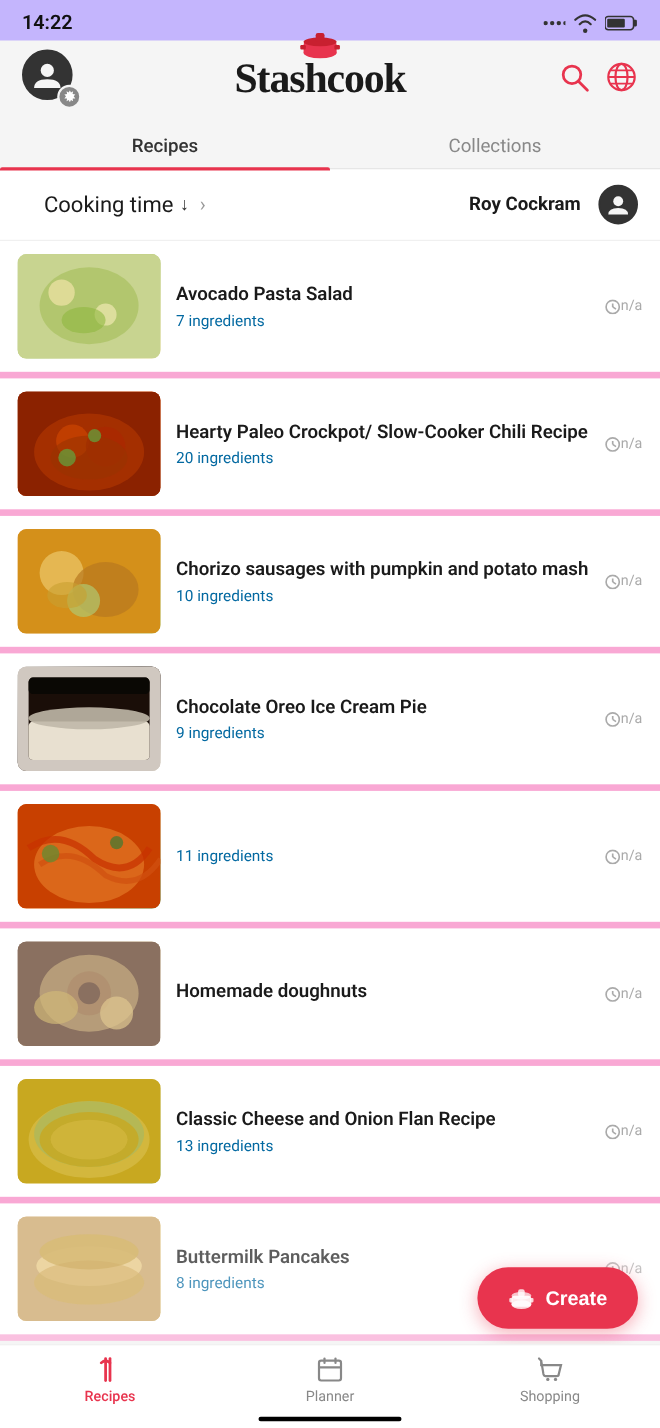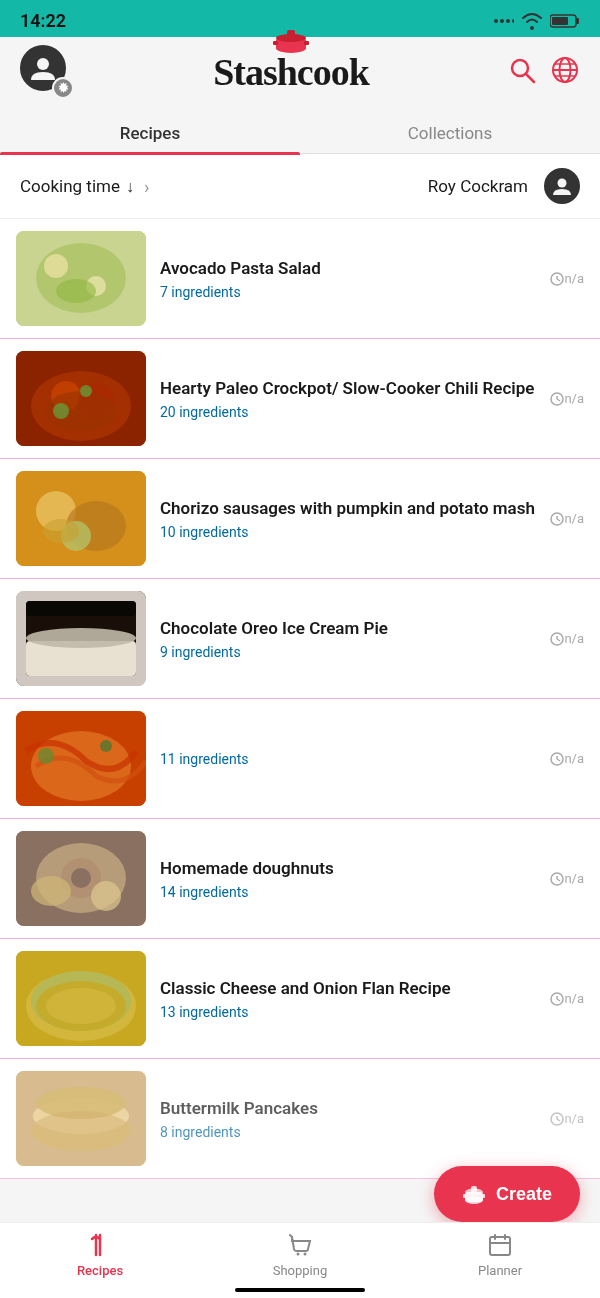--- a/index.html
+++ b/index.html
@@ -11,21 +11,21 @@
       font-family: -apple-system, BlinkMacSystemFont, 'Segoe UI', Roboto, sans-serif;
       overflow-x: hidden;
     }
 
     
     .status-bar {
       display: flex;
       justify-content: space-between;
       align-items: center;
       padding: 10px 20px 6px;
-      background: #14b8a6;
+      background: #c4b5fd;
     }
     .status-time {
       font-size: 18px;
       font-weight: 600;
       color: #111;
     }
     .status-icons {
       display: flex;
       align-items: center;
       gap: 6px;
@@ -120,37 +120,38 @@
     
     .filter-bar {
       display: flex;
       align-items: center;
       padding: 14px 20px;
       background: #fff;
       border-bottom: 1px solid #eee;
       gap: 6px;
     }
     .filter-label {
-      font-size: 17px;
+      font-size: 20px;
       color: #1a1a1a;
       font-weight: 400;
+      margin-left: 20px;
     }
     .filter-arrow {
       font-size: 16px;
       color: #333;
     }
     .filter-separator {
       font-size: 18px;
       color: #999;
       margin: 0 4px;
     }
     .filter-user {
       font-size: 17px;
       color: #1a1a1a;
-      font-weight: 400;
+      font-weight: 700;
       margin-left: auto;
       margin-right: 10px;
     }
     .filter-user-icon {
       width: 36px;
       height: 36px;
       border-radius: 50%;
       border: 2px solid #333;
       background: #333;
       display: flex;
@@ -159,21 +160,21 @@
     }
 
     
     .recipe-list {
       background: #fff;
     }
     .recipe-item {
       display: flex;
       align-items: center;
       padding: 12px 16px;
-      border-bottom: 1px solid #f9a8d4;
+      border-bottom: 6px solid #f9a8d4;
       gap: 14px;
     }
     .recipe-thumb {
       width: 130px;
       height: 95px;
       border-radius: 8px;
       flex-shrink: 0;
       overflow: hidden;
       background: #ccc;
     }
@@ -197,21 +198,21 @@
       align-items: center;
       gap: 0;
       font-size: 13px;
       color: #aaa;
       flex-shrink: 0;
     }
 
     
     .create-btn {
       position: fixed;
-      bottom: 76px;
+      bottom: 90px;
       right: 20px;
       background: #e8344e;
       color: #fff;
       border: none;
       border-radius: 30px;
       padding: 16px 28px;
       font-size: 18px;
       font-weight: 600;
       display: flex;
       align-items: center;
@@ -493,21 +494,20 @@
         <rect width="130" height="95" fill="#8a7060"></rect>
         <ellipse cx="65" cy="47" rx="45" ry="35" fill="#c0a880" opacity="0.8"></ellipse>
         <circle cx="65" cy="47" r="20" fill="#b09070" opacity="0.9"></circle>
         <circle cx="65" cy="47" r="10" fill="#8a7060" opacity="1"></circle>
         <circle cx="90" cy="65" r="15" fill="#e0c890" opacity="0.7"></circle>
         <ellipse cx="35" cy="60" rx="20" ry="15" fill="#d0b878" opacity="0.7"></ellipse>
       </svg>
     </div>
     <div class="recipe-info">
       <div class="recipe-title">Homemade doughnuts</div>
-      <div class="recipe-ingredients">14 ingredients</div>
     </div>
     <div class="recipe-time">
       <svg width="14" height="14" viewBox="0 0 14 14">
         <circle cx="7" cy="7" r="6" stroke="#aaa" stroke-width="1.5" fill="none"></circle>
         <line x1="7" y1="4" x2="7" y2="7" stroke="#aaa" stroke-width="1.5"></line>
         <line x1="7" y1="7" x2="10" y2="9" stroke="#aaa" stroke-width="1.5"></line>
       </svg>
       <span>n/a</span>
     </div>
   </div>
@@ -578,30 +578,30 @@
   <div class="nav-item">
     <svg width="28" height="28" viewBox="0 0 28 28" class="nav-icon active-icon">
       <line x1="10" y1="4" x2="10" y2="24" stroke="#e8344e" stroke-width="2.5" stroke-linecap="round"></line>
       <line x1="14" y1="4" x2="14" y2="24" stroke="#e8344e" stroke-width="2.5" stroke-linecap="round"></line>
       <path d="M6 8 Q10 4 14 8" stroke="#e8344e" stroke-width="2.5" fill="none" stroke-linecap="round"></path>
     </svg>
     <span class="nav-label active-label">Recipes</span>
   </div>
   <div class="nav-item">
     <svg width="28" height="28" viewBox="0 0 28 28" class="nav-icon">
+      <rect x="4" y="6" width="20" height="18" rx="2" stroke="#888" stroke-width="2" fill="none"></rect>
+      <line x1="4" y1="12" x2="24" y2="12" stroke="#888" stroke-width="2"></line>
+      <line x1="9" y1="4" x2="9" y2="8" stroke="#888" stroke-width="2" stroke-linecap="round"></line>
+      <line x1="19" y1="4" x2="19" y2="8" stroke="#888" stroke-width="2" stroke-linecap="round"></line>
+    </svg>
+    <span class="nav-label">Planner</span>
+  </div>
+  <div class="nav-item">
+    <svg width="28" height="28" viewBox="0 0 28 28" class="nav-icon">
       <path d="M6 6 L4 4" stroke="#888" stroke-width="2" stroke-linecap="round"></path>
       <path d="M6 6 L8 18 Q8.5 20 10 20 L20 20 Q22 20 22 18 L24 10 L6 10 Z" stroke="#888" stroke-width="2" fill="none"></path>
       <circle cx="12" cy="23" r="1.5" fill="#888"></circle>
       <circle cx="19" cy="23" r="1.5" fill="#888"></circle>
     </svg>
     <span class="nav-label">Shopping</span>
   </div>
-  <div class="nav-item">
-    <svg width="28" height="28" viewBox="0 0 28 28" class="nav-icon">
-      <rect x="4" y="6" width="20" height="18" rx="2" stroke="#888" stroke-width="2" fill="none"></rect>
-      <line x1="4" y1="12" x2="24" y2="12" stroke="#888" stroke-width="2"></line>
-      <line x1="9" y1="4" x2="9" y2="8" stroke="#888" stroke-width="2" stroke-linecap="round"></line>
-      <line x1="19" y1="4" x2="19" y2="8" stroke="#888" stroke-width="2" stroke-linecap="round"></line>
-    </svg>
-    <span class="nav-label">Planner</span>
-  </div>
   <div style="position:absolute; bottom:6px; left:50%; transform:translateX(-50%); width:130px; height:4px; background:#000; border-radius:2px;"></div>
 </div>
 
 </body></html>

